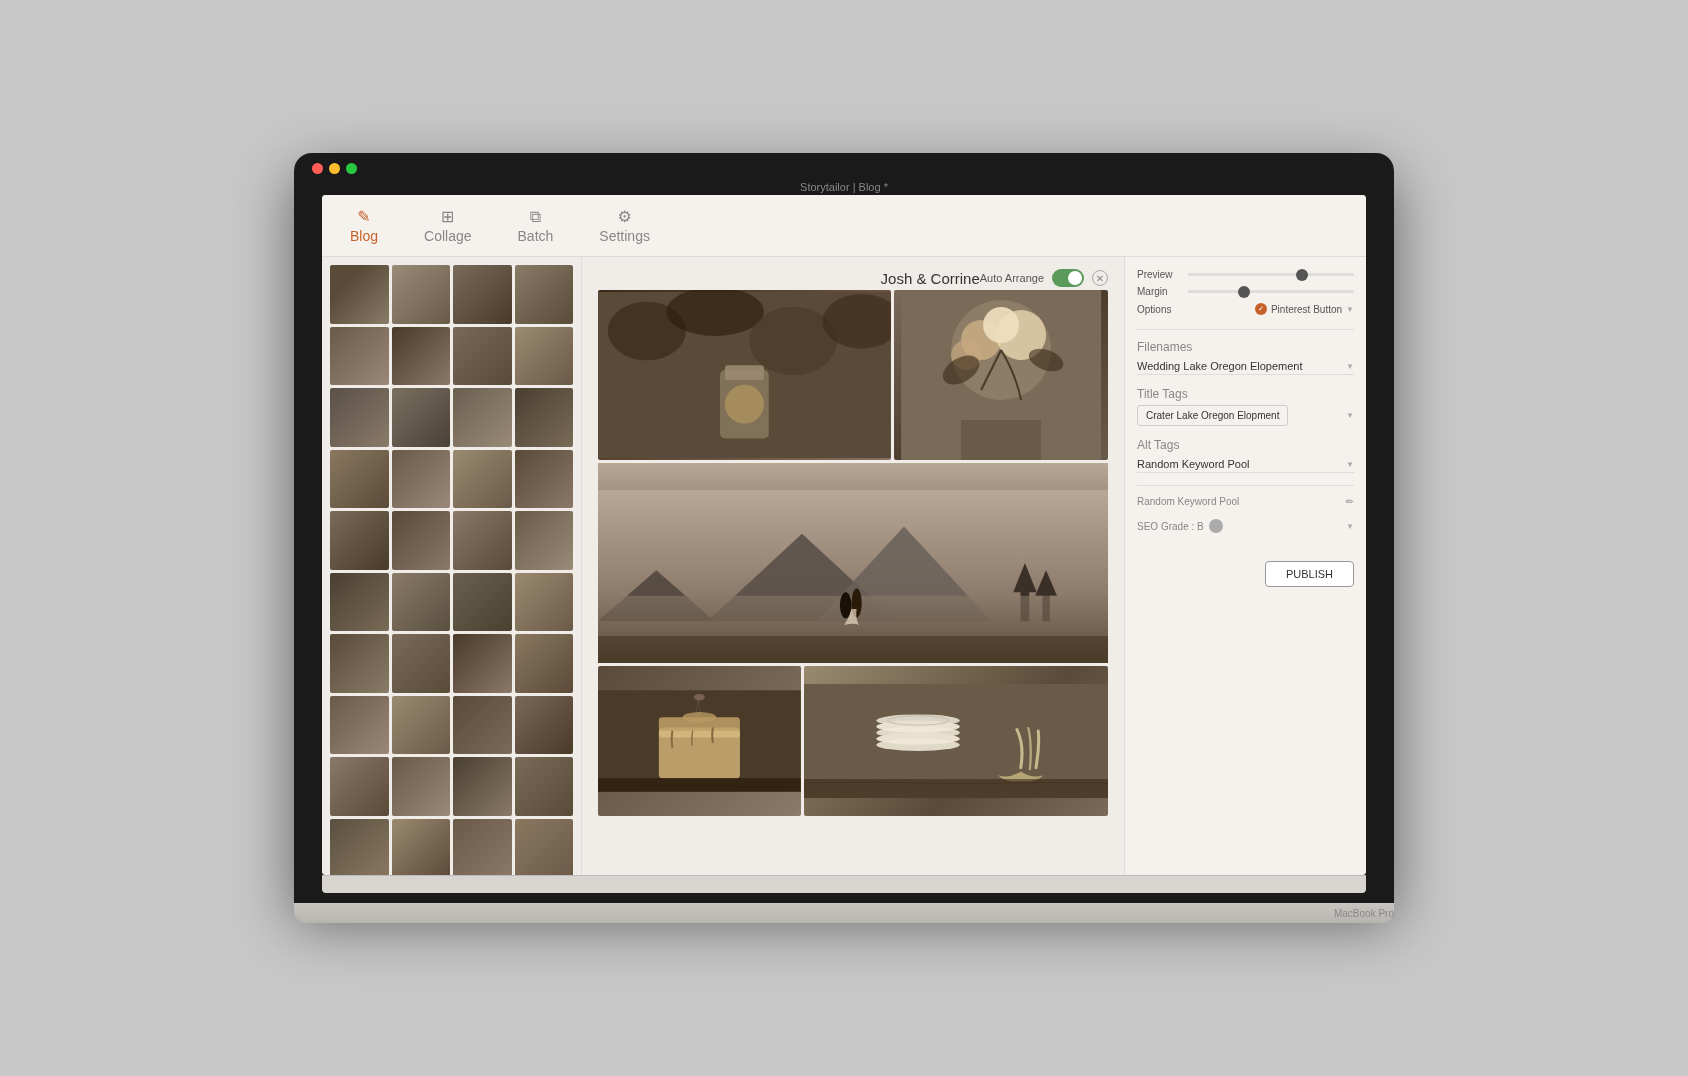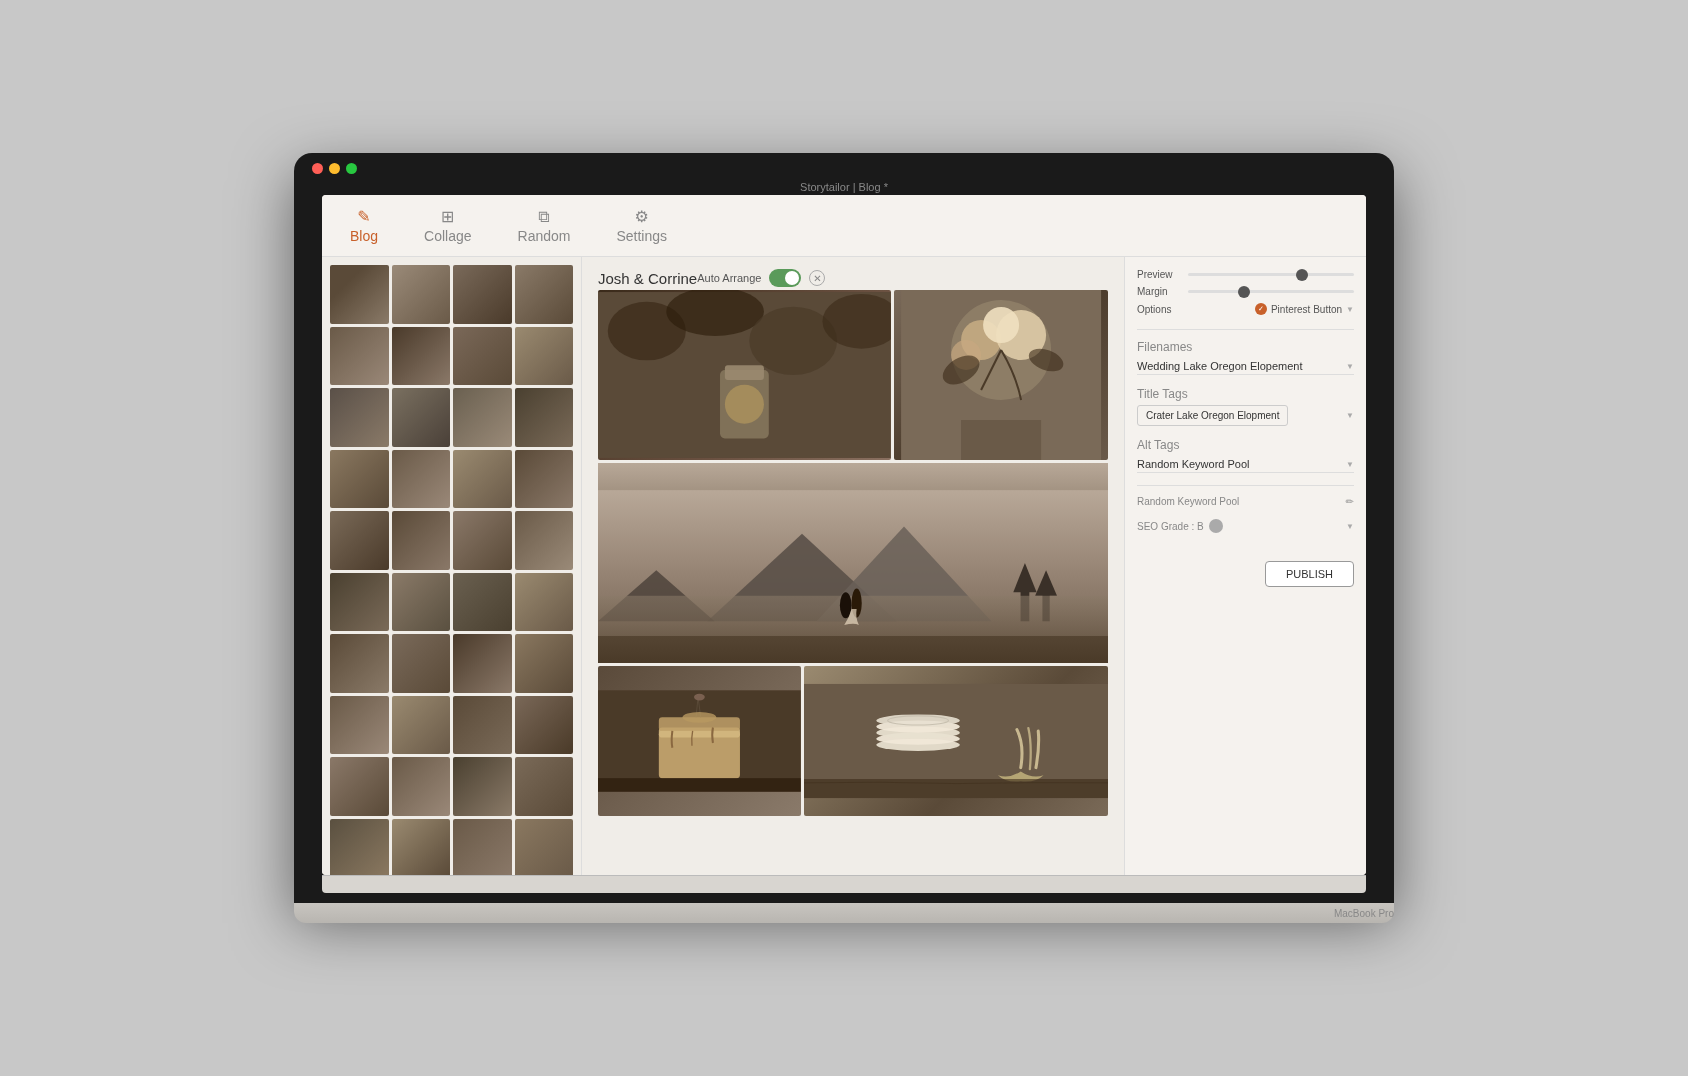--- a/index.html
+++ b/index.html
@@ -127,21 +127,21 @@
     
     .collage-area {
       flex: 1;
       padding: 12px 16px;
       overflow-y: auto;
       background: #f0ede8;
     }
 
     .collage-header {
       display: flex;
-      justify-content: flex-start;
+      justify-content: flex-end;
       align-items: center;
       margin-bottom: 3px;
     }
 
     .collage-title {
       font-size: 15px;
       font-weight: 400;
       color: #333;
     }
 
@@ -453,21 +453,21 @@
         <div class="nav-item active">
           <span class="nav-icon">✎</span>
           <span class="nav-label">Blog</span>
         </div>
         <div class="nav-item">
           <span class="nav-icon">⊞</span>
           <span class="nav-label">Collage</span>
         </div>
         <div class="nav-item">
           <span class="nav-icon">⧉</span>
-          <span class="nav-label">Random</span>
+          <span class="nav-label">Batch</span>
         </div>
         <div class="nav-item">
           <span class="nav-icon">⚙</span>
           <span class="nav-label">Settings</span>
         </div>
       </div>
 
       <div class="main-content">
 
         <div class="photo-sidebar">

